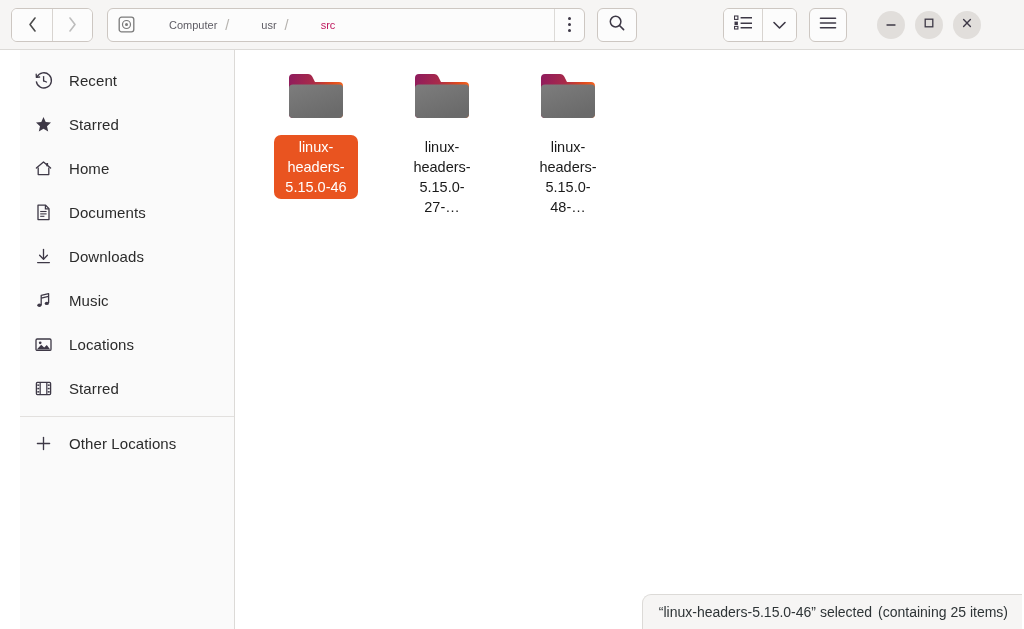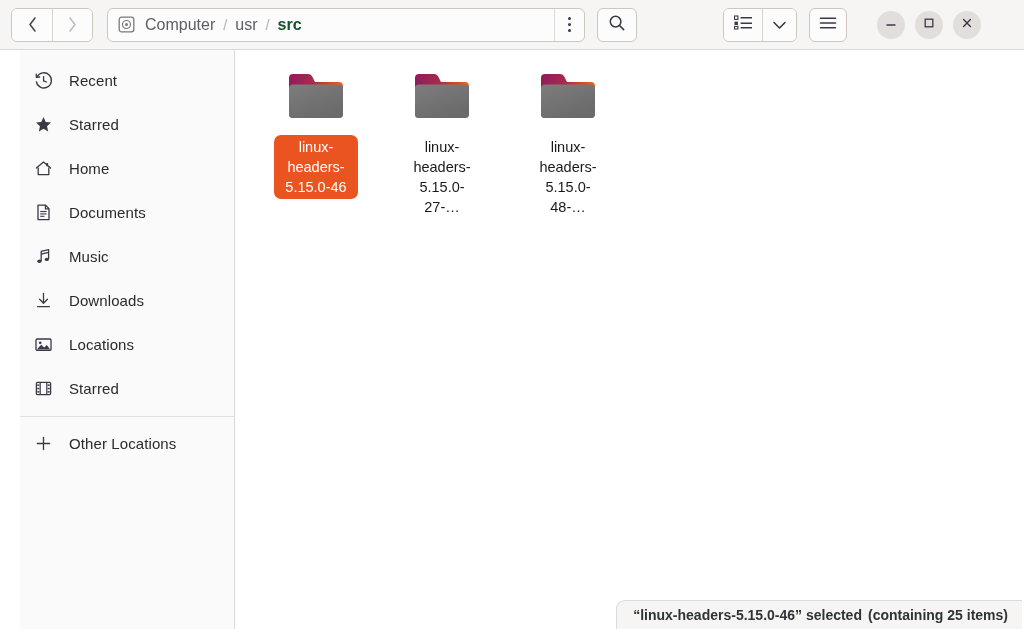--- a/index.html
+++ b/index.html
@@ -51,27 +51,28 @@
     border: 1px solid #cdc7c2;
     border-radius: 6px;
     display: flex; align-items: center;
     padding-left: 10px;
     max-width: 478px;
     position: relative;
   }
   .path-disk-icon { margin-right: 9px; display: flex; align-items: center; }
   .crumbs { display: flex; align-items: center; gap: 0px; flex: 1; overflow: hidden; }
   .crumb {
-    font-size: 16px;
+    font-size: 11px;
     color: #5e5c64;
     white-space: nowrap;
     padding: 0 1px;
     cursor: pointer;
-  }
-  .crumb.current { color: #14532d; font-weight: bold; }
+    margin-left: 24px;
+  }
+  .crumb.current { color: #be185d; font-weight: normal; }
   .crumb-sep {
     font-size: 14.5px; color: #b5b2ae;
     padding: 0 7px;
     user-select: none;
   }
   .pathbar-menu {
     width: 30px; height: 32px;
     display: flex; align-items: center; justify-content: center;
     border-left: 1px solid #dcdad7;
     cursor: pointer;
@@ -169,31 +170,30 @@
   }
   .item.selected .label {
     background: #e95420;
     color: #ffffff;
   }
 
   
   .statusbar {
     position: absolute;
     right: 2px; bottom: 0px;
-    height: 29px;
+    height: 35px;
     background: #f6f5f4;
     border: 1px solid #dcdad7;
     border-bottom: none; border-right: none;
     border-top-left-radius: 9px;
     display: flex; align-items: center;
     padding: 0 14px 0 16px;
     font-size: 14px;
     color: #2e3436;
     white-space: nowrap;
-    font-weight: bold;
   }
   .status-gap { display: inline-block; width: 6px; }
 </style>
 </head>
 <body>
 
 <div id="app">
 
   <div class="headerbar">
 
@@ -350,38 +350,38 @@
             <line x1="6.2" y1="10.9" x2="12.6" y2="10.9" stroke="#3d3846" stroke-width="1.1"></line>
             <line x1="6.2" y1="13.3" x2="10.4" y2="13.3" stroke="#3d3846" stroke-width="1.1"></line>
           </svg>
         </span>
         <span class="side-label">Documents</span>
       </div>
 
       <div class="side-item">
         <span class="side-icon">
           <svg width="19" height="19" viewBox="0 0 19 19">
+            <line x1="9.5" y1="2.4" x2="9.5" y2="11.6" stroke="#3d3846" stroke-width="1.3" stroke-linecap="round"></line>
+            <path d="M5.6 8.2 L9.5 12.3 L13.4 8.2" fill="none" stroke="#3d3846" stroke-width="1.3" stroke-linecap="round" stroke-linejoin="round"></path>
+            <line x1="3.6" y1="15.6" x2="15.4" y2="15.6" stroke="#3d3846" stroke-width="1.3" stroke-linecap="round"></line>
+          </svg>
+        </span>
+        <span class="side-label">Downloads</span>
+      </div>
+
+      <div class="side-item">
+        <span class="side-icon">
+          <svg width="19" height="19" viewBox="0 0 19 19">
             <path d="M7.2 14 L7.2 4.4 L14.6 2.6 L14.6 12" fill="none" stroke="#3d3846" stroke-width="1.3" stroke-linejoin="round"></path>
             <line x1="7.2" y1="7.2" x2="14.6" y2="5.4" stroke="#3d3846" stroke-width="1.3"></line>
             <ellipse cx="5.4" cy="14.3" rx="2.1" ry="1.7" fill="#3d3846"></ellipse>
             <ellipse cx="12.8" cy="12.4" rx="2.1" ry="1.7" fill="#3d3846"></ellipse>
           </svg>
         </span>
         <span class="side-label">Music</span>
-      </div>
-
-      <div class="side-item">
-        <span class="side-icon">
-          <svg width="19" height="19" viewBox="0 0 19 19">
-            <line x1="9.5" y1="2.4" x2="9.5" y2="11.6" stroke="#3d3846" stroke-width="1.3" stroke-linecap="round"></line>
-            <path d="M5.6 8.2 L9.5 12.3 L13.4 8.2" fill="none" stroke="#3d3846" stroke-width="1.3" stroke-linecap="round" stroke-linejoin="round"></path>
-            <line x1="3.6" y1="15.6" x2="15.4" y2="15.6" stroke="#3d3846" stroke-width="1.3" stroke-linecap="round"></line>
-          </svg>
-        </span>
-        <span class="side-label">Downloads</span>
       </div>
 
       <div class="side-item">
         <span class="side-icon">
           <svg width="19" height="19" viewBox="0 0 19 19">
             <rect x="2" y="4" width="15" height="11.4" rx="1.2" fill="none" stroke="#3d3846" stroke-width="1.3"></rect>
             <circle cx="6.2" cy="7.8" r="1.35" fill="#3d3846"></circle>
             <path d="M2.8 14.4 L7.2 9.8 L10.2 12.6 L12.8 10 L16.2 14.4 Z" fill="#3d3846"></path>
           </svg>
         </span>

